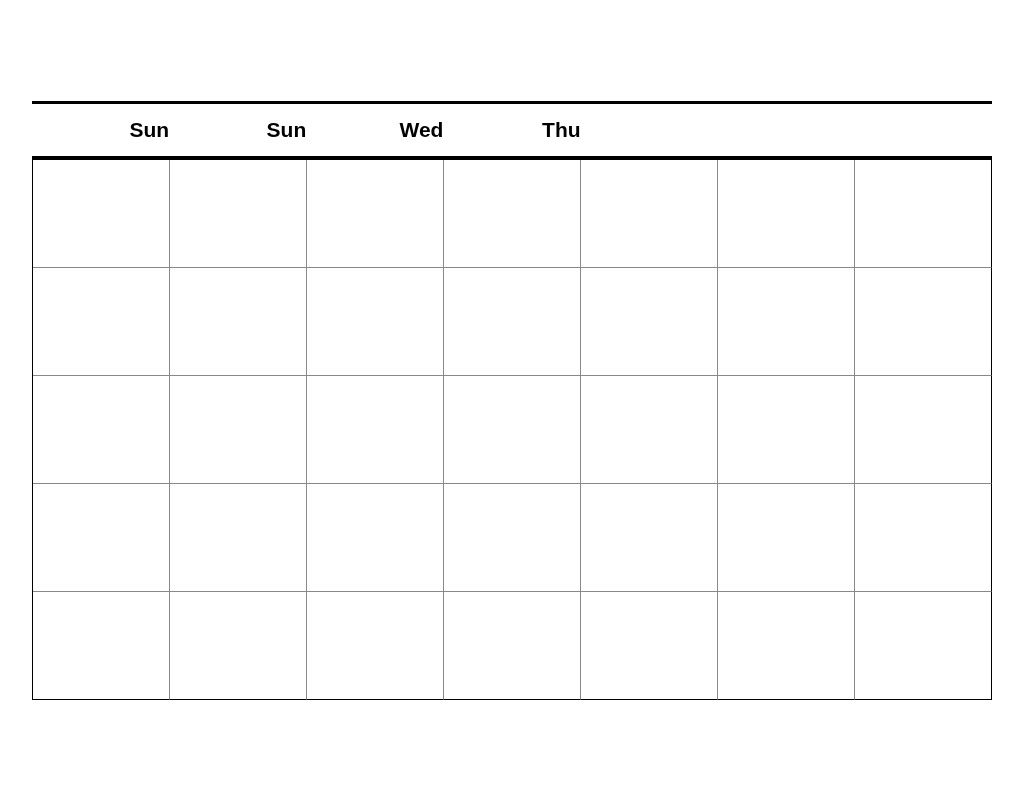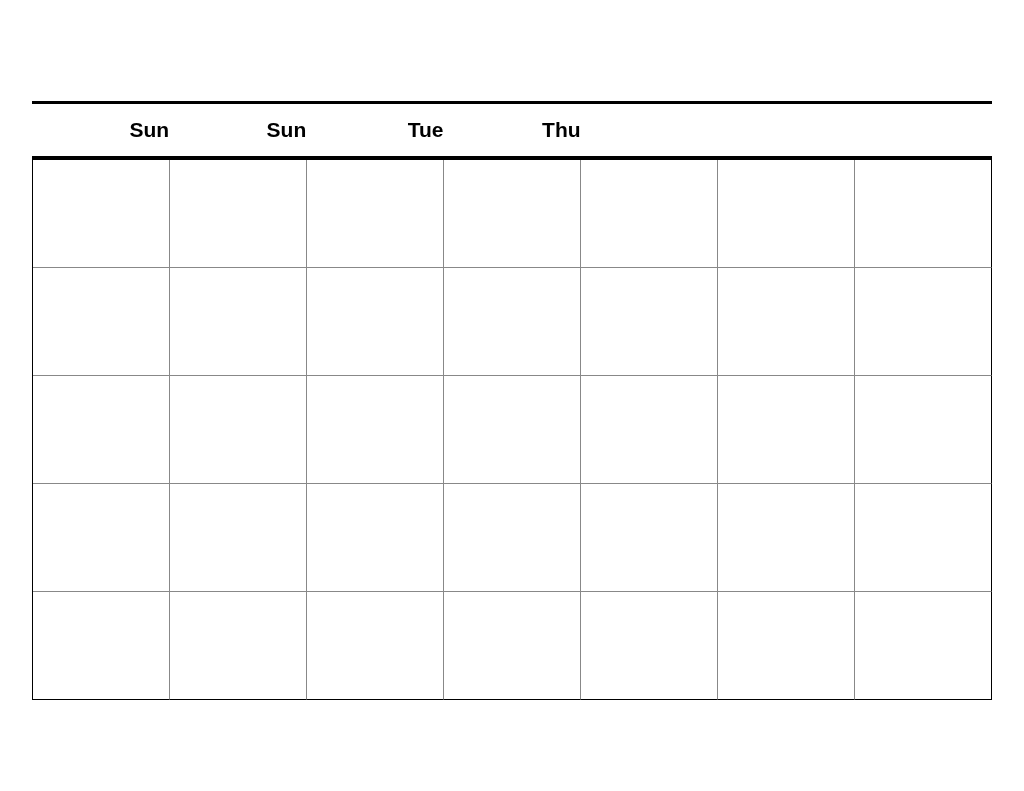--- a/index.html
+++ b/index.html
@@ -77,21 +77,21 @@
       border-left: none;
     }
   </style>
 </head>
 <body>
 
 <div class="calendar-wrapper">
   <div class="calendar-header">
     <div class="day-header">Sun</div>
     <div class="day-header">Sun</div>
-    <div class="day-header">Tue</div>
+    <div class="day-header">Wed</div>
     <div class="day-header">Thu</div>
   </div>
   <div class="calendar-grid" id="calendar-grid">
   <div class="calendar-cell"></div>
       <div class="calendar-cell"></div>
       <div class="calendar-cell"></div>
       <div class="calendar-cell"></div>
       <div class="calendar-cell"></div>
       <div class="calendar-cell"></div>
       <div class="calendar-cell"></div>

